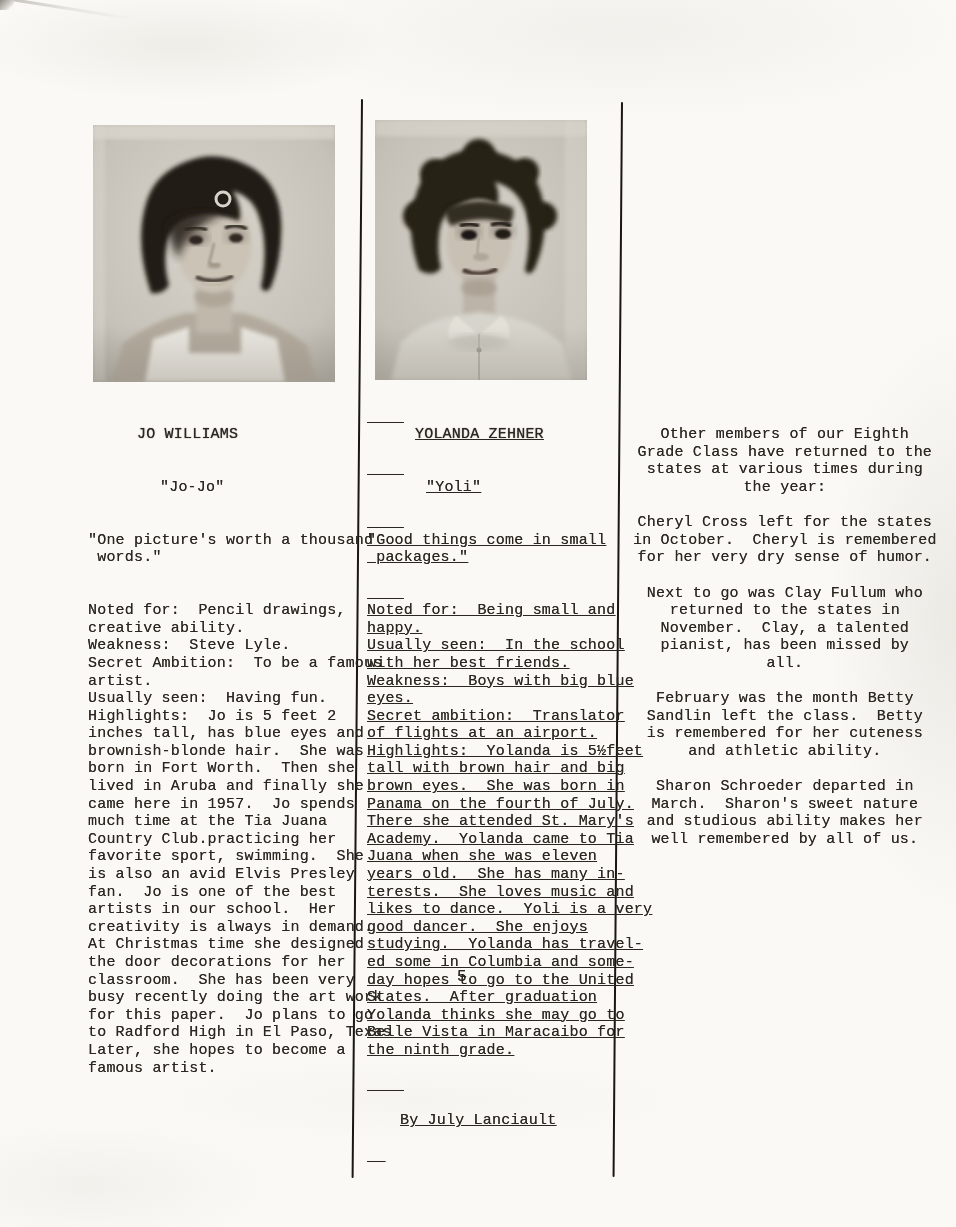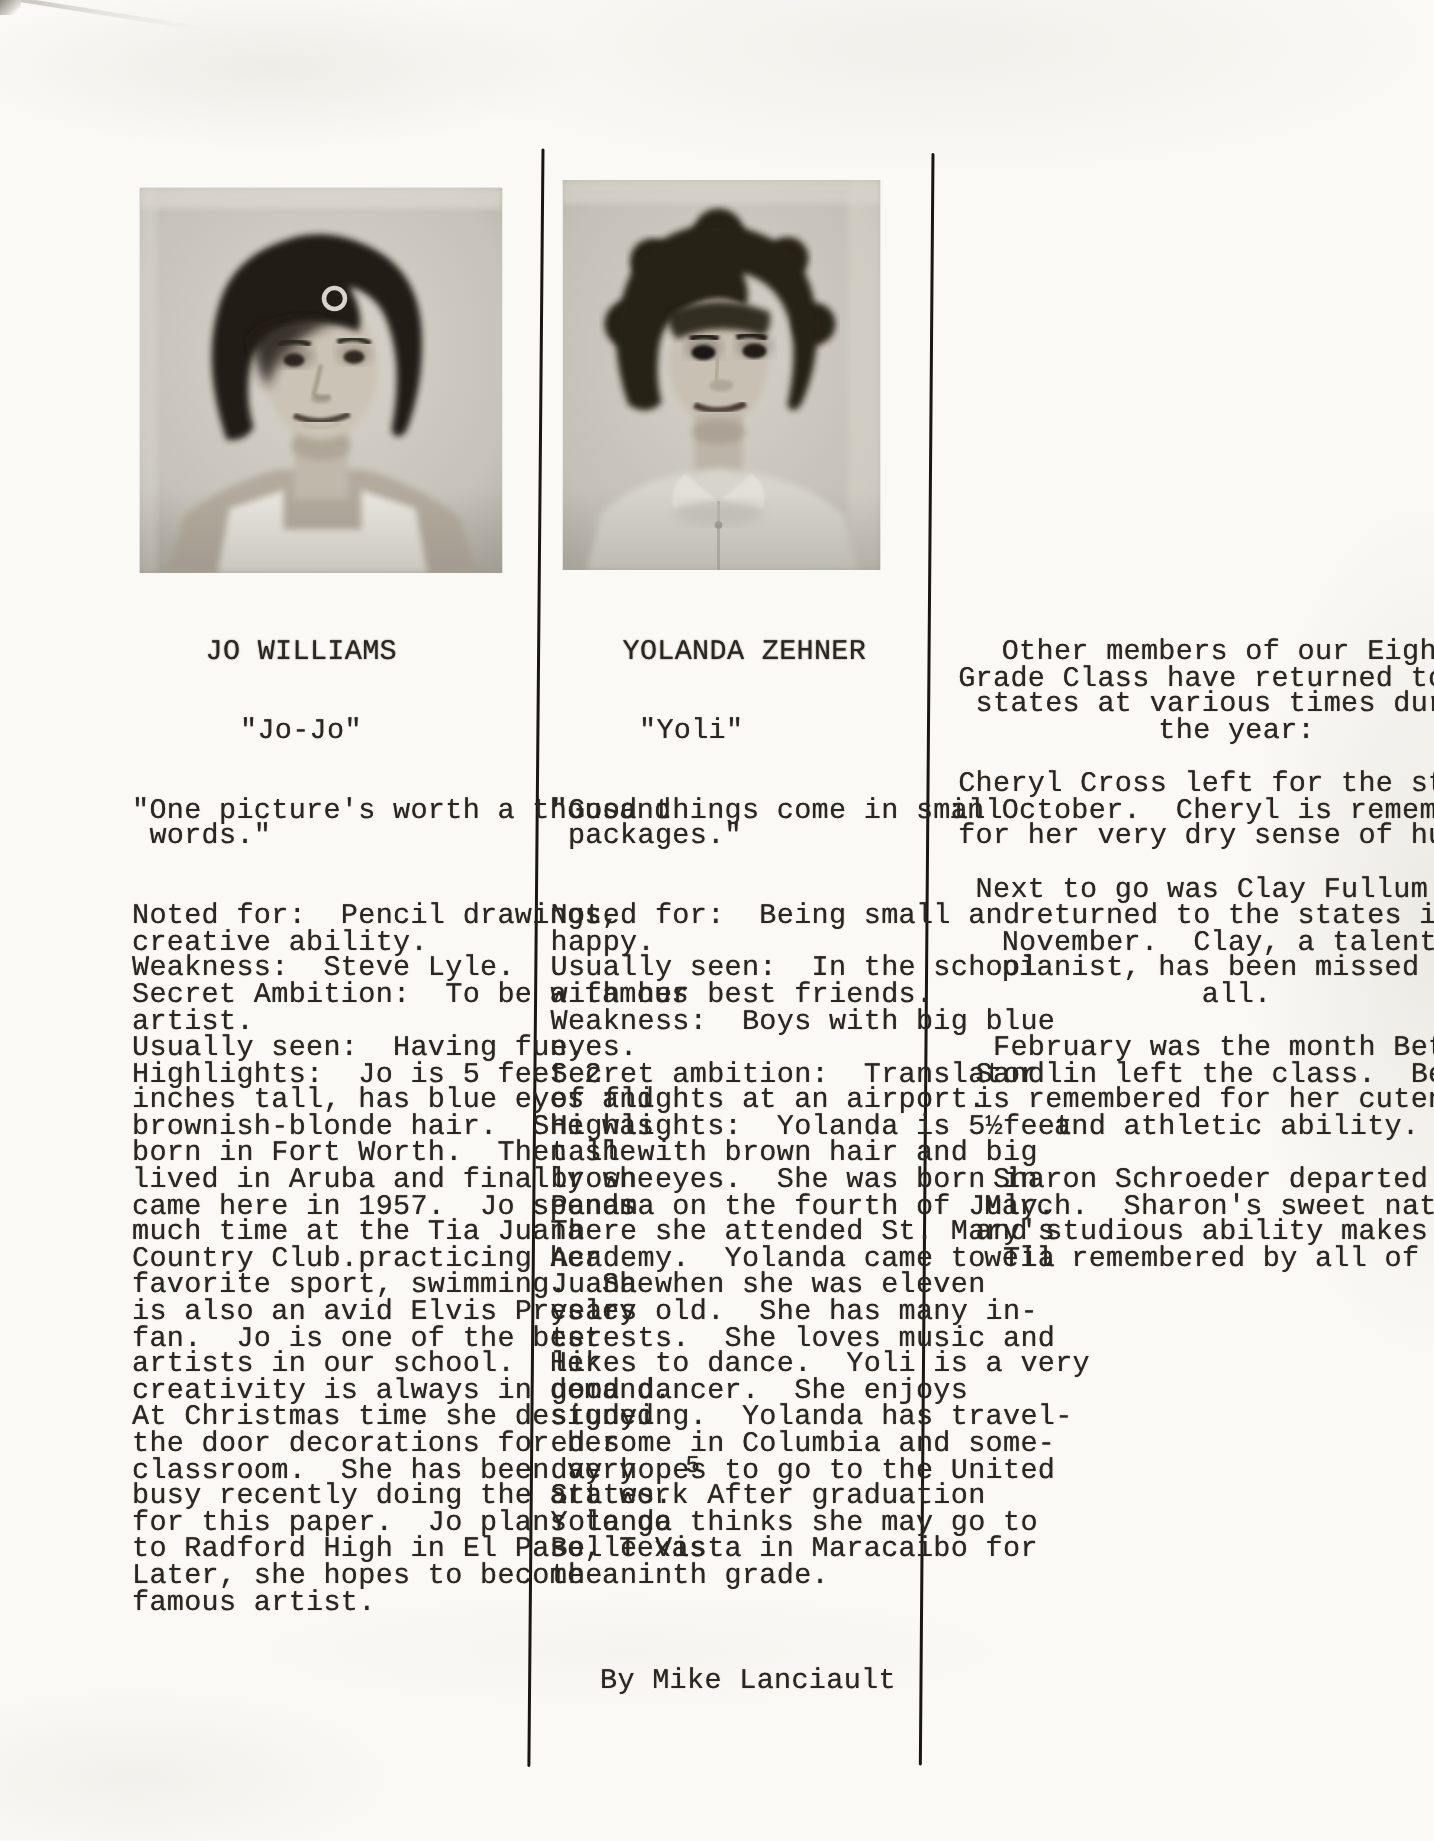--- a/index.html
+++ b/index.html
@@ -30,26 +30,26 @@
     background:linear-gradient(135deg,#8f8c85, #d8d6d0 60%, rgba(255,255,255,0) 80%);
   }
   .divider{
     position:absolute;width:2.4px;background:#1a1612;border-radius:1px;
     transform-origin:top left;
   }
   #divider-1{left:361px;top:99px;height:1079px;transform:rotate(0.5deg);}
   #divider-2{left:621px;top:102px;height:1075px;transform:rotate(0.45deg);}
 
   .typed{
-    font-size:19px;line-height:17.6px;letter-spacing:.2px;white-space:pre;
+    font-size:15px;line-height:17.6px;letter-spacing:.2px;white-space:pre;
     text-shadow:0 0 .6px rgba(43,38,32,.75);
   }
   .col{position:absolute;}
   #col-left{left:88px;top:391px;}
-  #col-mid{left:367px;top:391px;}
+  #col-mid{left:367px;top:391px;text-decoration:underline;}
   #col-right{left:633px;top:391px;text-align:center;}
 
   .student-name{text-shadow:0 0 1px rgba(43,38,32,.9);}
   #col-left .student-name{padding-left:49px;}
   #col-left .student-nick{padding-left:72px;}
   #col-mid .student-name{padding-left:48px;}
   #col-mid .student-nick{padding-left:59px;}
   .bio{margin-top:0;}
   .byline{margin-top:17.6px;}
   #col-left .byline{padding-left:40px;}
@@ -233,21 +233,21 @@
 terests.  She loves music and
 likes to dance.  Yoli is a very
 good dancer.  She enjoys
 studying.  Yolanda has travel-
 ed some in Columbia and some-
 day hopes to go to the United
 States.  After graduation
 Yolanda thinks she may go to
 Belle Vista in Maracaibo for
 the ninth grade.</div>
-    <div class="byline">By Mike Lanciault</div>
+    <div class="byline">By July Lanciault</div>
   </div>
 
   <div class="col typed" id="col-right">
     <div class="bio" style="margin-top:0;">Other members of our Eighth
 Grade Class have returned to the
 states at various times during
 the year:
 
 Cheryl Cross left for the states
 in October.  Cheryl is remembered

